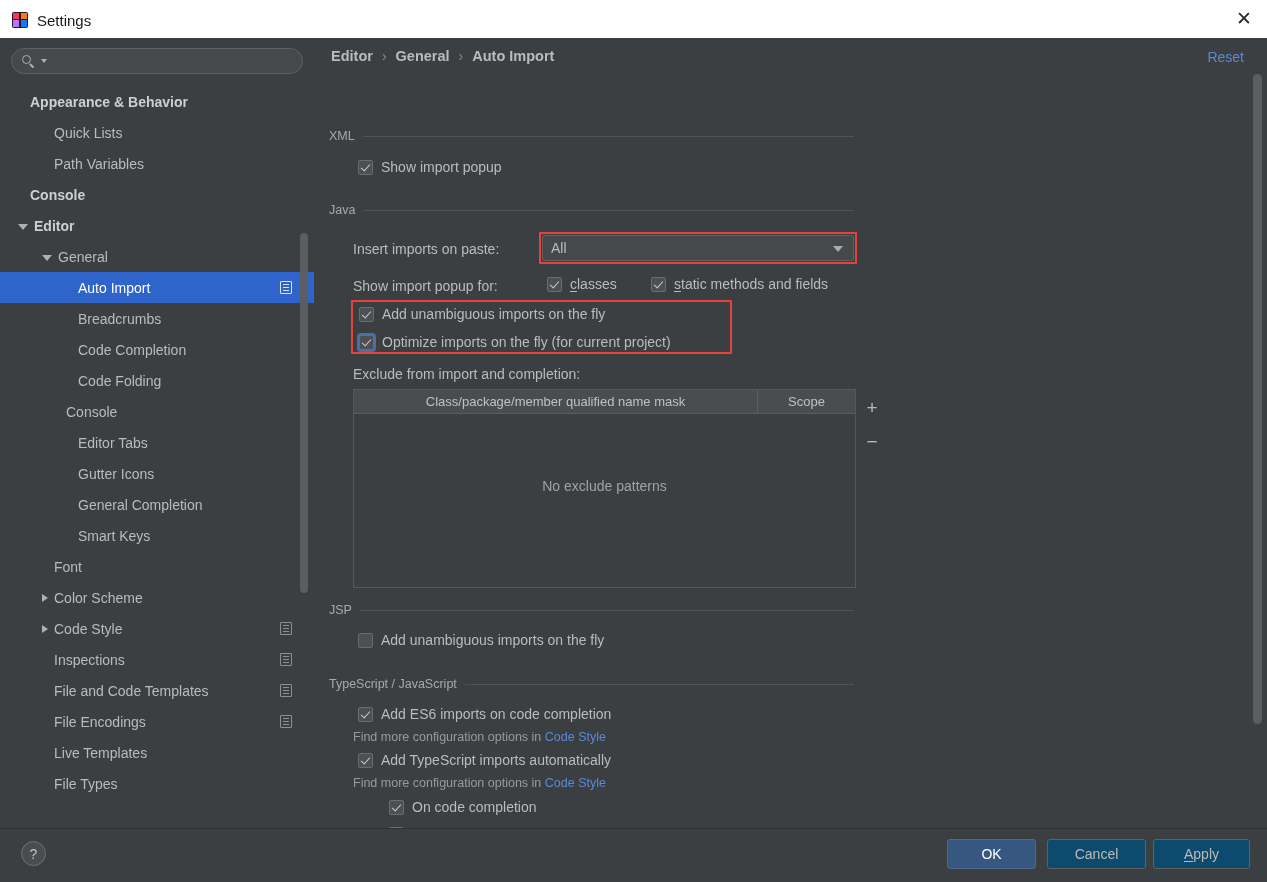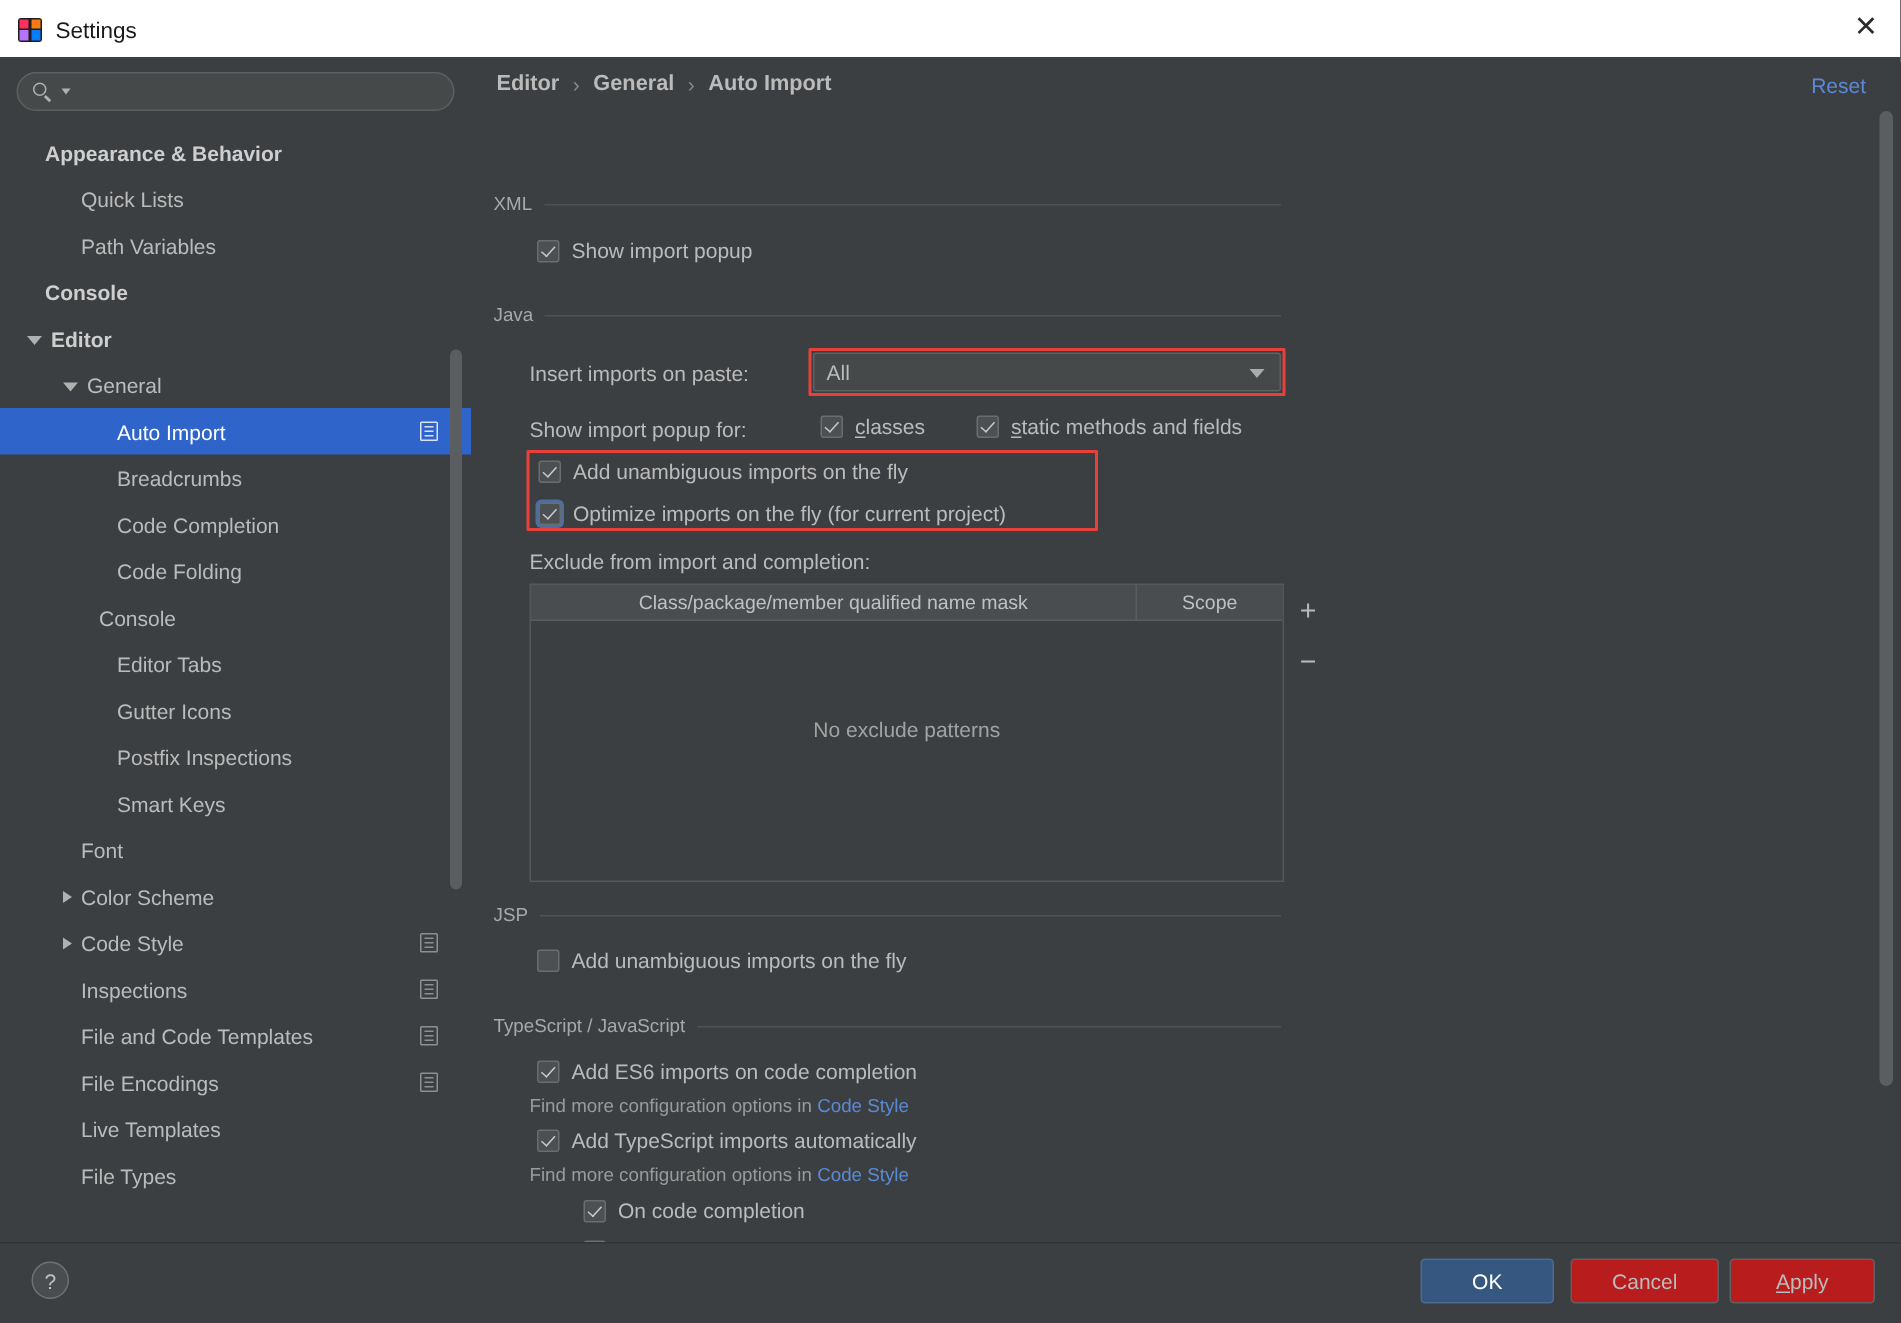--- a/index.html
+++ b/index.html
@@ -190,21 +190,21 @@
     position: absolute; left: 21px; top: 841px; width: 25px; height: 25px;
     border: 1px solid #6e7173; border-radius: 50%; background: #4a4d4f;
     color: #c0c0c0; font-size: 14px; display: flex; align-items: center; justify-content: center;
   }
   .btn {
     position: absolute; top: 839px; height: 30px;
     border-radius: 3px; font-size: 14px;
     display: flex; align-items: center; justify-content: center;
   }
   .btn.primary { background: #365880; border: 1px solid #4b6b8f; color: #ffffff; }
-  .btn.normal { background: #b91c1c; border: 1px solid #5e6163; color: #bbbbbb; }
+  .btn.normal { background: #0c4a6e; border: 1px solid #5e6163; color: #bbbbbb; }
 </style>
 </head>
 <body>
 
 <div class="window">
 
   <div class="titlebar">
     <div class="title-logo">
       <div class="lg-a"></div>
         <div class="lg-b"></div>
@@ -277,21 +277,21 @@
         <div class="tree-row" style="padding-left: 66px;">
           <span class="tree-arrow blank"></span>
           <span>Editor Tabs</span>
         </div>
         <div class="tree-row" style="padding-left: 66px;">
           <span class="tree-arrow blank"></span>
           <span>Gutter Icons</span>
         </div>
         <div class="tree-row" style="padding-left: 66px;">
           <span class="tree-arrow blank"></span>
-          <span>Postfix Inspections</span>
+          <span>General Completion</span>
         </div>
         <div class="tree-row" style="padding-left: 66px;">
           <span class="tree-arrow blank"></span>
           <span>Smart Keys</span>
         </div>
         <div class="tree-row" style="padding-left: 42px;">
           <span class="tree-arrow blank"></span>
           <span>Font</span>
         </div>
         <div class="tree-row" style="padding-left: 42px;">

